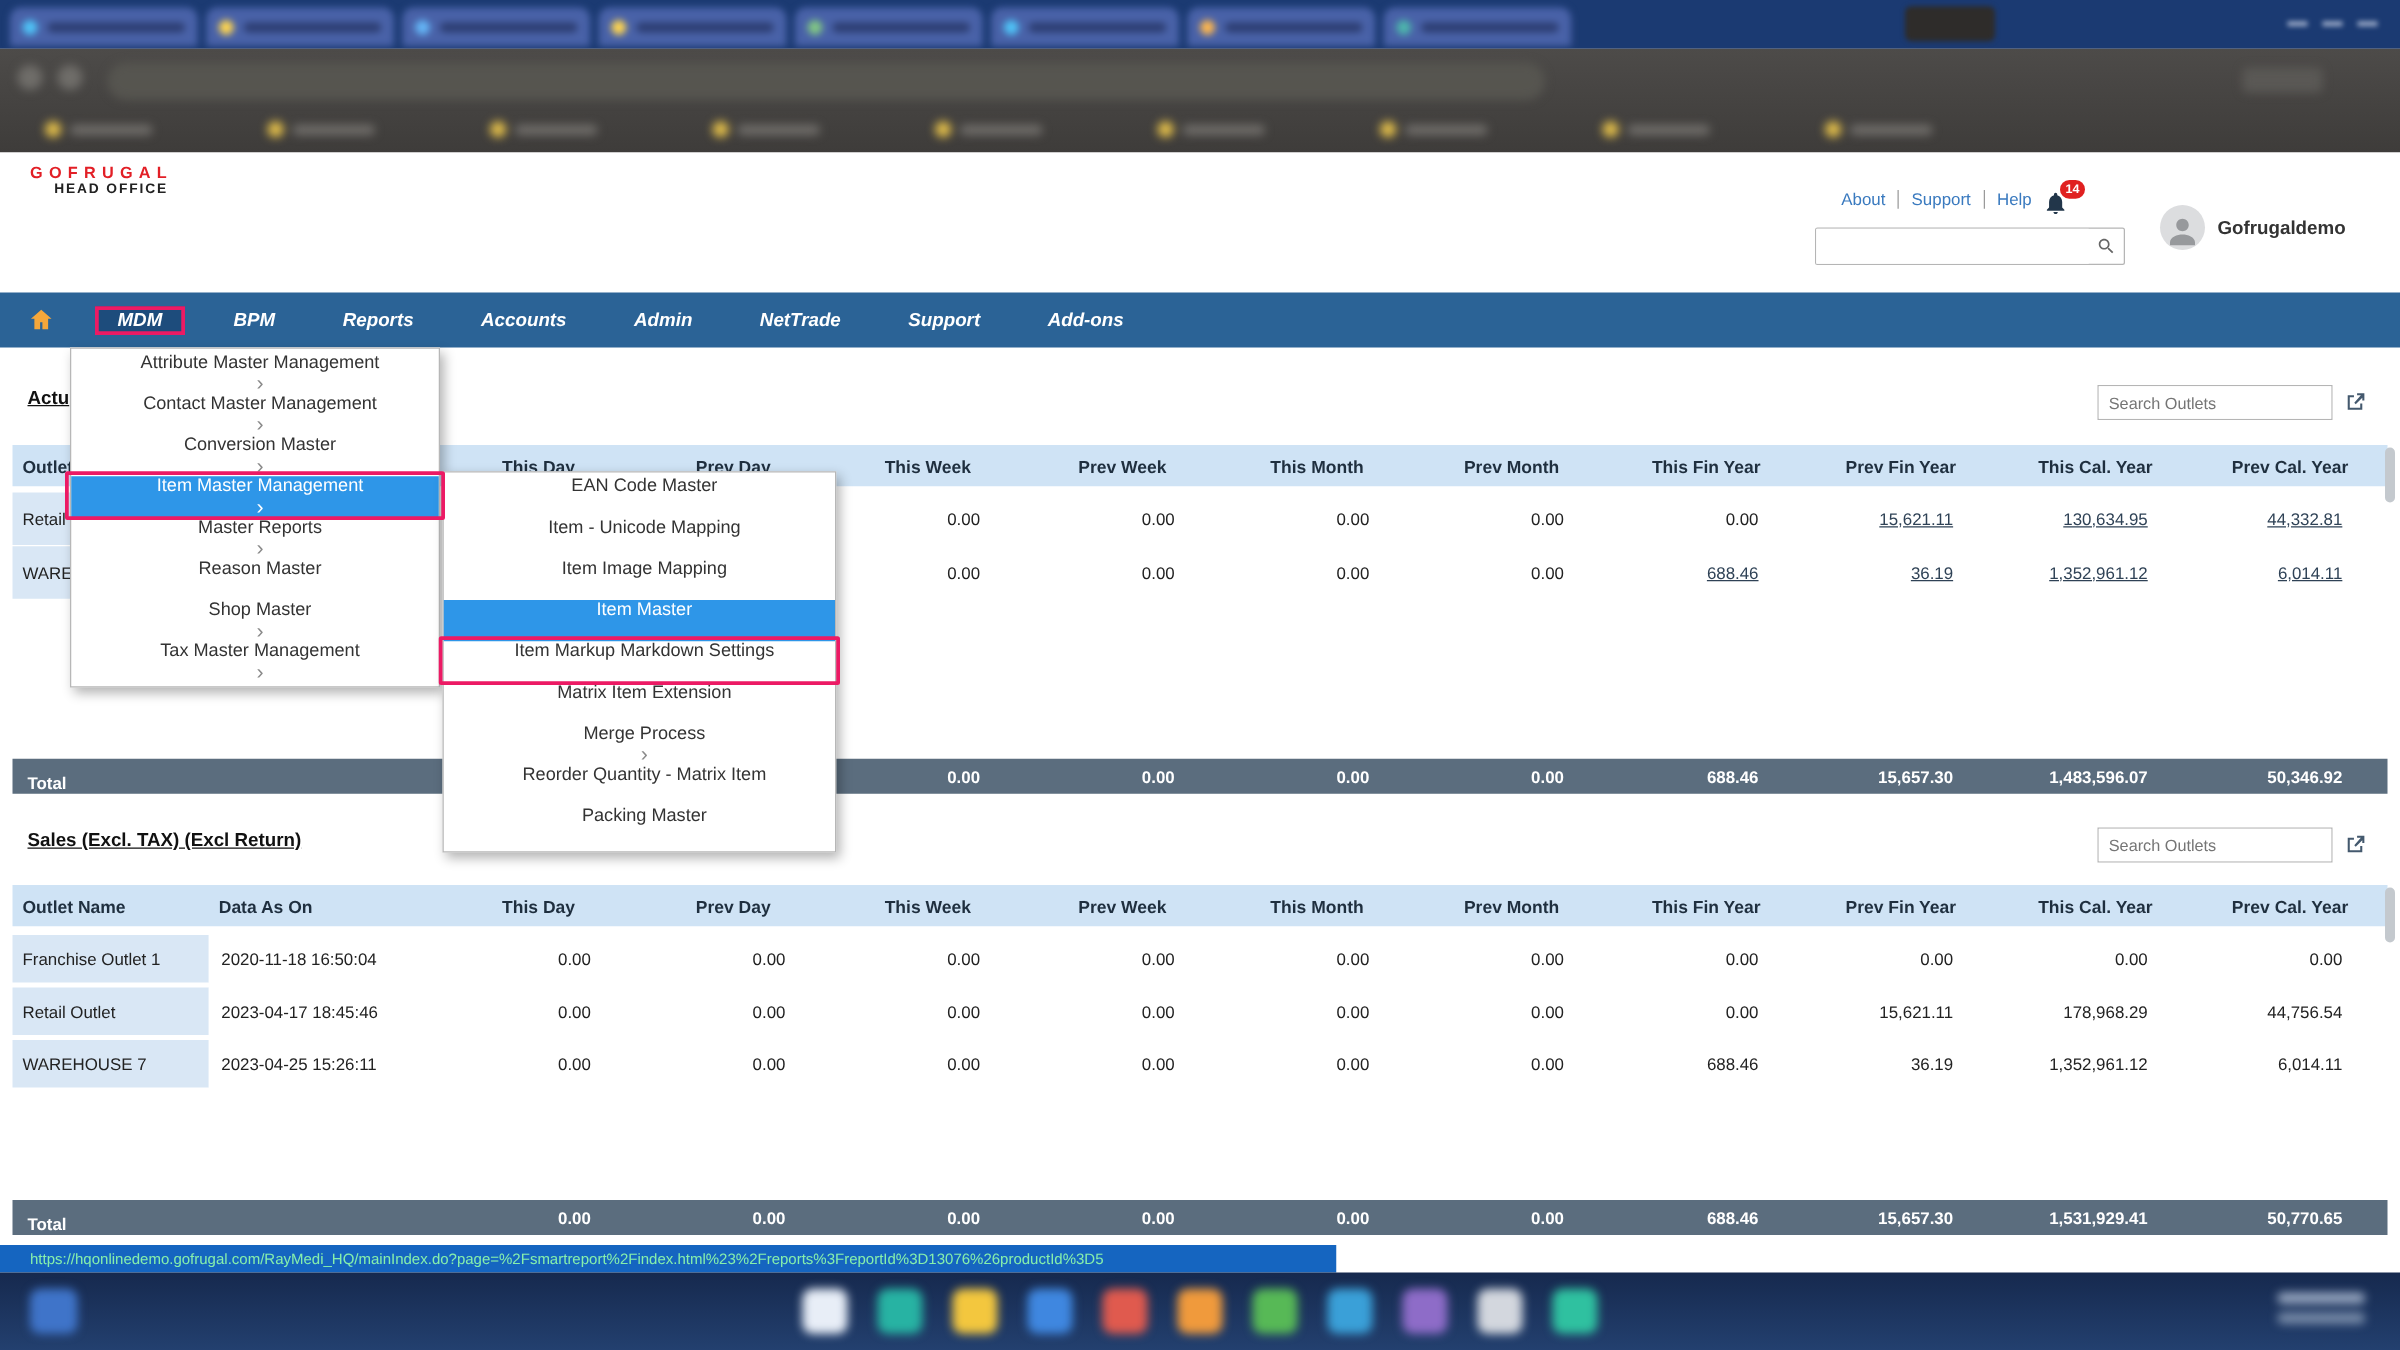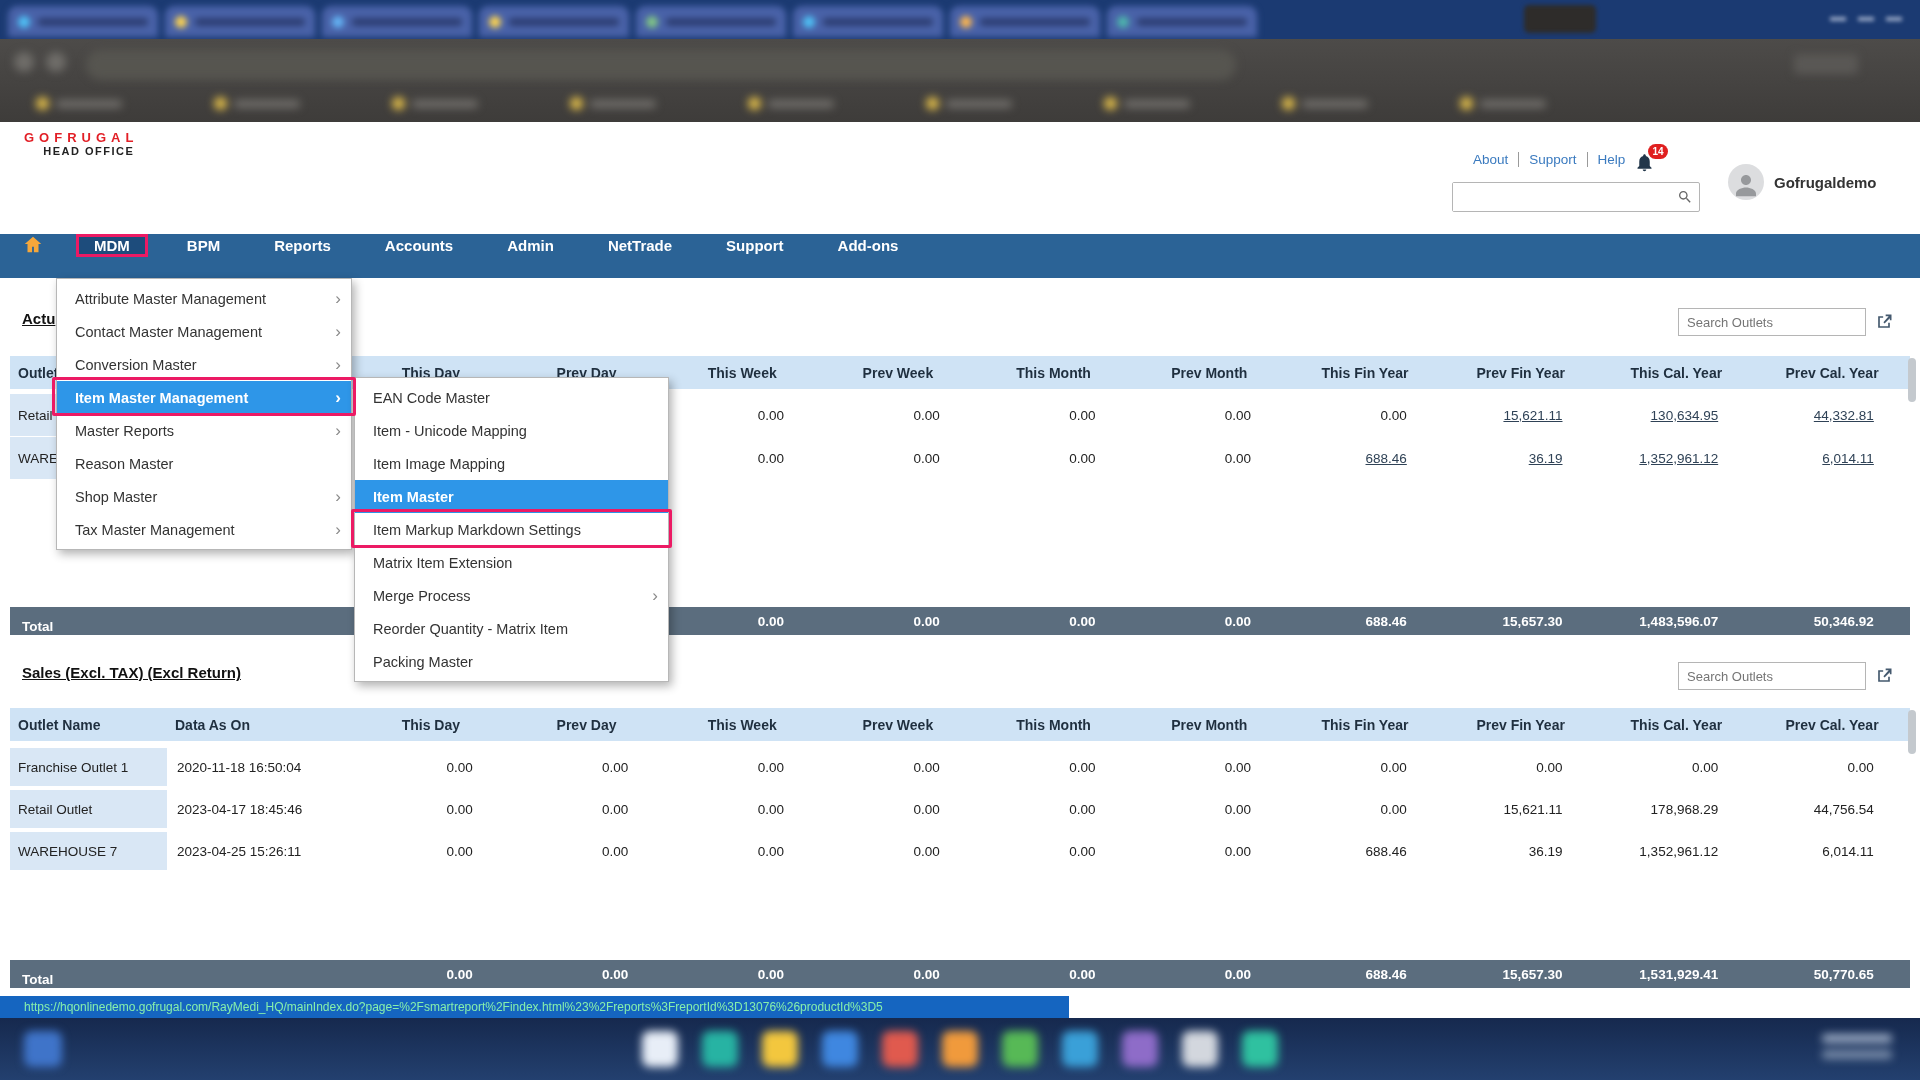--- a/index.html
+++ b/index.html
@@ -37,21 +37,21 @@
   .bell-wrap svg { width:21px; height:21px; position:absolute; left:0; top:6px; }
   .badge { position:absolute; left:14px; top:-2px; min-width:20px; height:15px; background:#e02020; color:#fff; font-size:10px; font-weight:bold; border-radius:8px; display:flex; align-items:center; justify-content:center; padding:0 4px; }
   .global-search { position:absolute; left:1452px; top:60px; width:248px; height:30px; border:1px solid #b5b5b5; border-radius:2px; background:#fff; display:flex; align-items:center; }
   .global-search input { flex:1; border:none; outline:none; height:100%; padding:0 8px; font-size:13px; font-family:"Liberation Sans",sans-serif; }
   .global-search .mag { width:28px; display:flex; align-items:center; justify-content:center; cursor:pointer; }
   .user-wrap { position:absolute; left:1728px; top:42px; display:flex; align-items:center; gap:10px; cursor:pointer; }
   .avatar { width:36px; height:36px; border-radius:50%; background:#dcdddf; display:flex; align-items:flex-end; justify-content:center; overflow:hidden; }
   .user-name { font-size:15px; color:#333; font-weight:bold; }
 
   
-  .navbar { position:absolute; top:234px; left:0; width:1920px; height:44px; background:var(--nav-blue,#2b6396); display:flex; align-items:flex-start; gap:24px; z-index:20; }
+  .navbar { position:absolute; top:234px; left:0; width:1920px; height:44px; background:var(--nav-blue,#2b6396); display:flex; align-items:center; gap:24px; z-index:20;font-style:italic; }
   .home-btn { width:38px; margin-left:14px; display:flex; align-items:center; justify-content:center; cursor:pointer; }
   .nav-item { display:flex; align-items:center; padding:0 15px; color:#fff; font-size:15px; font-weight:bold; cursor:pointer; }
   .nav-item.active { background:var(--nav-active,#1d4c7c); border:3px solid var(--accent-pink,#ec1a64); }
 
   
   .content { position:absolute; top:278px; left:0; width:1920px; height:718px; background:#fff; z-index:1; }
   .sec-title { position:absolute; font-size:15px; font-weight:bold; color:#111; text-decoration:underline; }
   #title-actual { left:22px; top:32px; }
   #title-sales { left:22px; top:386px; }
   .search-box { position:absolute; width:188px; height:28px; border:1px solid #b5b5b5; background:#fff; }
@@ -81,24 +81,24 @@
   .tfoot { position:absolute; left:0; top:251px; height:28px; background:var(--total-gray,#5b6d7e); }
   #table-sales .tfoot { top:252px; }
   .tfoot .td { background:transparent; color:#fff; font-weight:bold; }
   .tfoot .total-label { padding-left:12px;margin-top:10px; }
   .scroll-thumb { position:absolute; width:8px; background:#c4c9ce; border-radius:4px; }
 
   
   .menu { position:absolute; background:#fff; border:1px solid #b7b7b7; box-shadow:3px 4px 9px rgba(0,0,0,.3); padding:3px 0; z-index:50; }
   .lvl1 { left:56px; top:278px; width:296px; }
   .lvl2 { left:354px; top:377px; width:315px; }
-  .menu-item { height:33px; display:flex; align-items:center; padding:0 10px 0 18px; font-size:14.5px; color:#333; cursor:pointer; }
+  .menu-item { height:33px; display:flex; align-items:center; padding:0 10px 0 18px; font-size:14.5px; color:#333; cursor:pointer;flex-direction:column; }
   .mi-label { flex:1; white-space:nowrap; }
   .mi-arrow { color:#8a8a8a; font-size:17px; line-height:1; }
-  .menu-item.hl { background:var(--hl-blue,#2e96e8); color:#fff;font-weight:bold; }
+  .menu-item.hl { background:var(--hl-blue,#2e96e8); color:#fff; }
   .menu-item.hl .mi-arrow { color:#fff; }
 
   .pink-box { position:absolute; border:3px solid var(--accent-pink,#ec1a64); border-radius:2px; z-index:60; pointer-events:none; }
   #pink-lvl1 { left:52px; top:377px; width:304px; height:39px; }
   #pink-lvl2 { left:351px; top:509px; width:321px; height:39px; }
 
   
   .linkbar { position:absolute; top:996px; left:0; width:1069px; height:22px; background:var(--status-blue,#1565c0); color:#86efac; font-size:12px; display:flex; align-items:center; padding-left:24px; z-index:15; white-space:nowrap; overflow:hidden; }
   .taskbar { position:absolute; top:1018px; left:0; width:1920px; height:62px; background:linear-gradient(#16294e,#23406f); z-index:15; overflow:hidden; }
   .taskbar-inner { position:absolute; inset:0; filter:blur(4px); }

